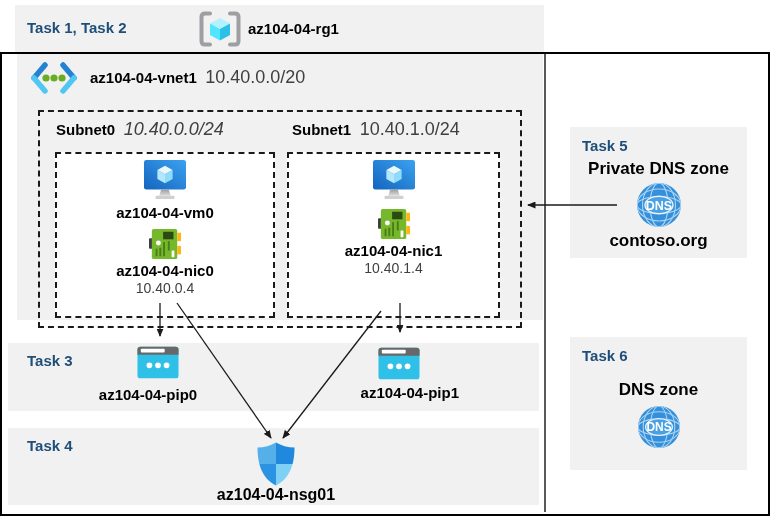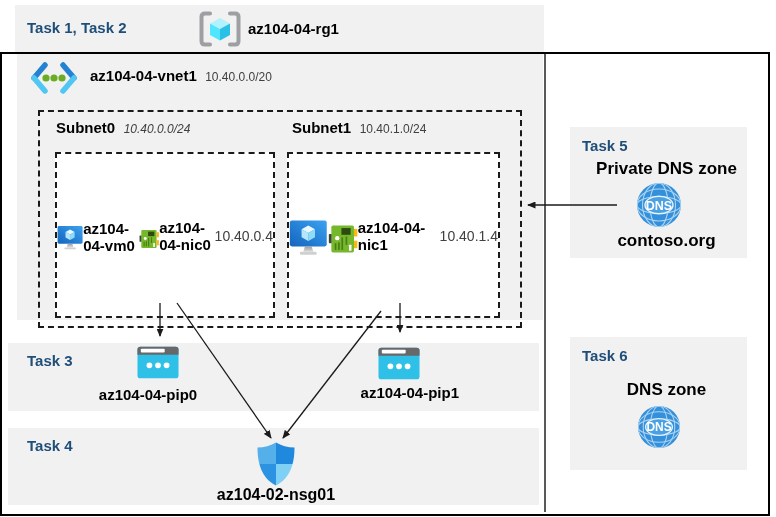--- a/index.html
+++ b/index.html
@@ -5,43 +5,43 @@
   html,body{margin:0;padding:0;}
   body{
     width:776px;height:517px;position:relative;background:#ffffff;
     font-family:"Liberation Sans",sans-serif;overflow:hidden;
     -webkit-font-smoothing:antialiased;
   }
   .abs{position:absolute;}
   .band{background:#f1f1f1;}
   .task-label{font-size:15px;font-weight:bold;color:#1f4e79;}
   .bold-label{font-size:15px;font-weight:bold;color:#000;}
-  .cidr{font-size:12px;font-weight:normal;color:#404040;}
+  .cidr{font-size:18px;font-weight:normal;color:#404040;}
   .ip{font-size:14px;color:#404040;}
   .big-label{font-size:17px;font-weight:bold;color:#000;}
 
   #top-band{left:15px;top:5px;width:529px;height:47px;}
   #main-frame{left:0px;top:52px;width:766px;height:460px;border:2px solid #000;}
   #divider{left:544px;top:54px;width:2px;height:458px;background:#595959;}
   #vnet-panel{left:17px;top:54px;width:526px;height:266px;background:#f1f1f1;}
   #outer-dashed{left:38px;top:110px;width:480px;height:214px;border:2px dashed #1a1a1a;}
-  .subnet-box{border:2px dashed #1a1a1a;background:#ffffff;display:flex;align-items:center;}
+  .subnet-box{border:2px dashed #1a1a1a;background:#ffffff;display:flex;flex-direction:column;align-items:center;}
   #subnet0-box{left:55px;top:152px;width:216px;height:162px;}
   #subnet1-box{left:287px;top:152px;width:209px;height:162px;}
   .vm-icon{margin-top:5px;}
   .vm-name{margin-top:3px;}
   .nic-icon{margin-top:7px;}
   .nic-name{margin-top:2px;}
   .ip-label{margin-top:1px;}
   #task3-band{left:8px;top:343px;width:531px;height:68px;}
   #task4-band{left:8px;top:428px;width:531px;height:77px;}
   .side-box{background:#f1f1f1;}
   #task5-box{left:570px;top:127px;width:177px;height:131px;}
   #task6-box{left:570px;top:337px;width:177px;height:133px;}
-  .center-text{width:100%;text-align:center;left:8px;}
+  .center-text{width:100%;text-align:center;left:0;}
   #arrow-layer{left:0;top:0;pointer-events:none;}
 </style>
 </head>
 <body>
 
 <svg width="0" height="0" style="position:absolute">
   <defs>
     <linearGradient id="vmg" x1="0" y1="1" x2="1" y2="0">
       <stop offset="0" stop-color="#1464be"></stop>
         <stop offset="1" stop-color="#3ba2f0"></stop>
@@ -183,21 +183,21 @@
   <div class="abs task-label" style="left:19px;top:9px;">Task 4</div>
 </div>
 <svg class="abs" style="left:257px;top:442px;" viewBox="0 0 38 44" width="38" height="44">
   <g clip-path="url(#shieldclip)">
     <rect x="0" y="0" width="19" height="22" fill="#55b0ea"></rect>
     <rect x="19" y="0" width="19" height="22" fill="#2089dd"></rect>
     <rect x="0" y="22" width="19" height="22" fill="#2b93e2"></rect>
     <rect x="19" y="22" width="19" height="22" fill="#7fd0f5"></rect>
   </g>
 </svg>
-<div class="abs bold-label" style="left:206px;top:486px;width:140px;text-align:center;font-size:16px;">az104-02-nsg01</div>
+<div class="abs bold-label" style="left:206px;top:486px;width:140px;text-align:center;font-size:16px;">az104-04-nsg01</div>
 
 <div id="task5-box" class="abs side-box">
   <div class="abs task-label" style="left:12px;top:10px;">Task 5</div>
   <div class="abs big-label center-text" style="top:32px;">Private DNS zone</div>
   <svg class="abs" style="left:50%;top:55px;transform:translateX(-50%);" viewBox="0 0 46 46" width="46" height="46">
     <circle cx="23" cy="23" r="22" fill="#3490da"></circle>
     <g clip-path="url(#dnsclip)" stroke="#bcdcf5" stroke-width="1.1" fill="none" opacity="0.9">
       <ellipse cx="23" cy="23" rx="9" ry="22"></ellipse>
       <ellipse cx="23" cy="23" rx="16.5" ry="22"></ellipse>
       <ellipse cx="23" cy="23" rx="22" ry="8.5"></ellipse>

